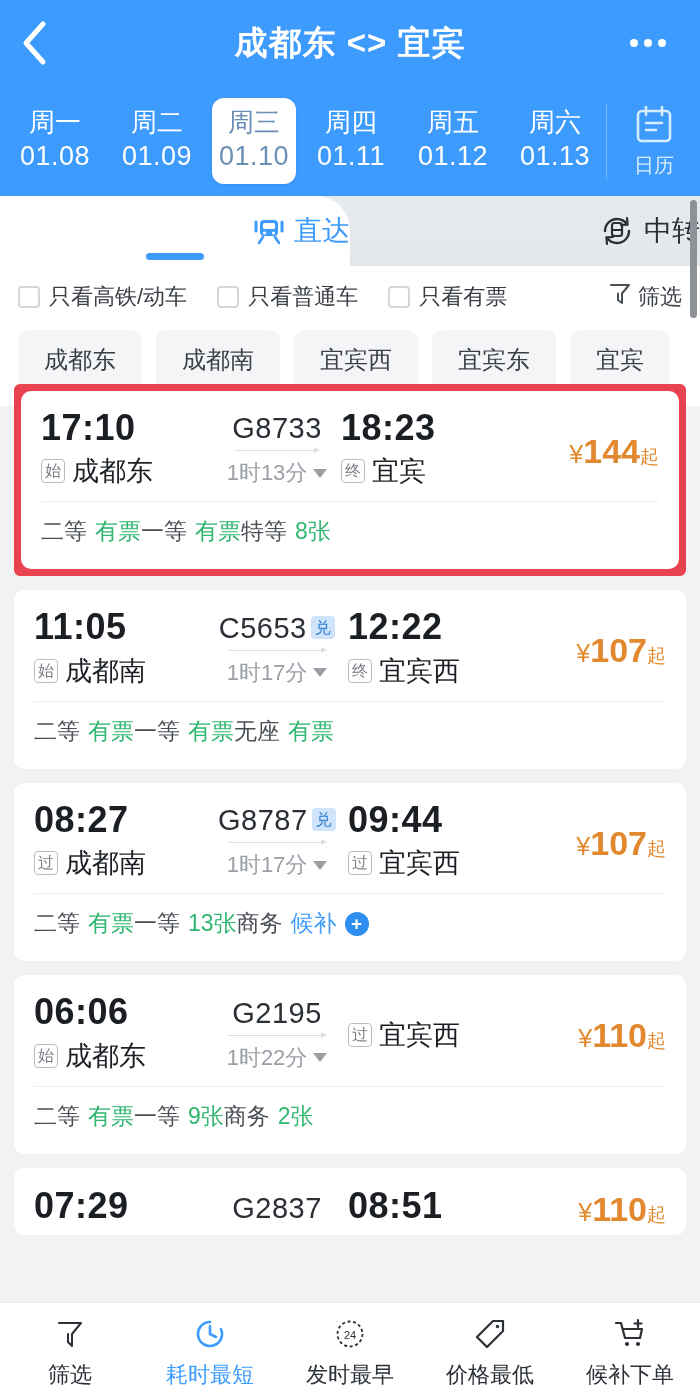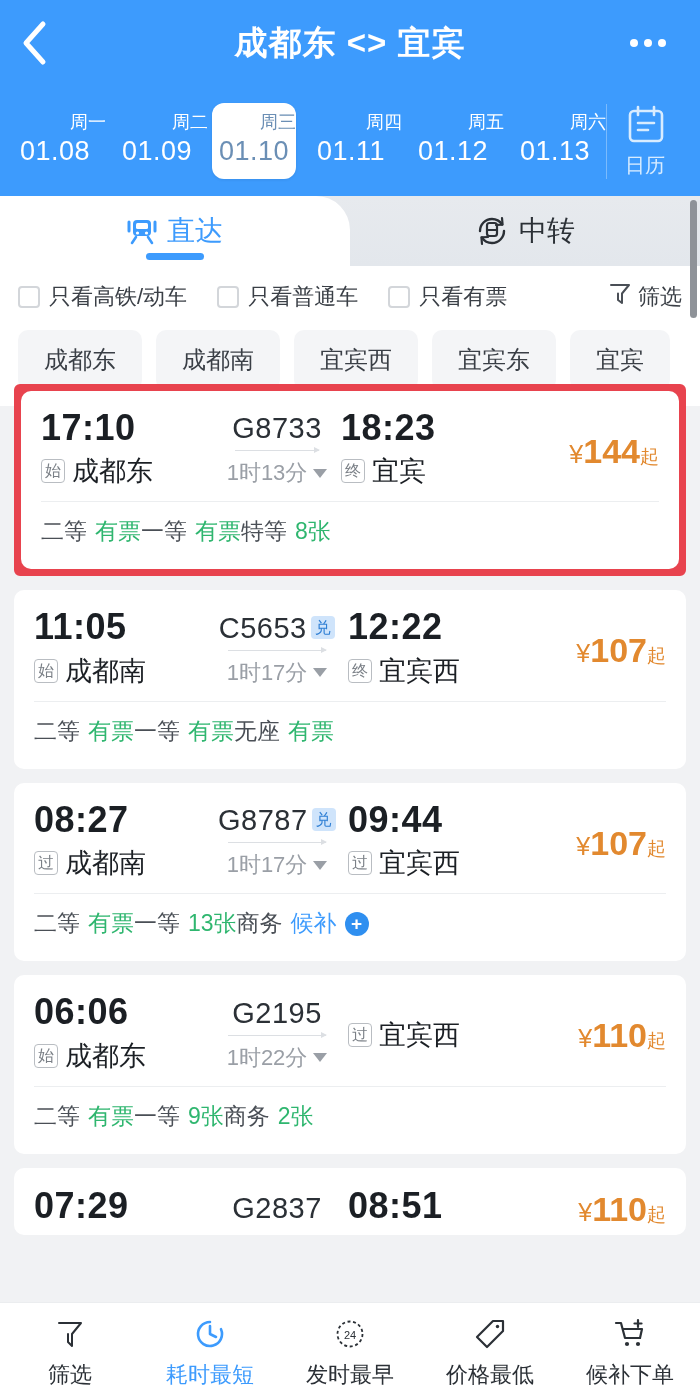--- a/index.html
+++ b/index.html
@@ -59,55 +59,55 @@
     padding:0 8px 0 4px;
   }
   .date-item {
     flex:1;
     text-align:center;
     color:#ffffff;
     padding:8px 0 10px;
     border-radius:12px;
     line-height:1.28;
   }
-  .date-item .dow { font-size:18px; display:block;text-align:right; }
+  .date-item .dow { font-size:26px; display:block; }
   .date-item .dnum { font-size:27px; display:block; letter-spacing:.5px; }
   .date-item.active {
     background:#ffffff;
     color:#6b8fb5;
     max-width:84px;
     margin:0 4px;
     box-shadow:0 1px 3px rgba(0,0,0,.08);
   }
   .cal-btn {
     width:86px;
-    text-align:left;
+    text-align:center;
     color:#d8ecff;
     border-left:1px solid rgba(255,255,255,.32);
-    padding-left:18px;
+    padding-left:9px;
   }
   .cal-btn .cal-label { font-size:20px; display:block; margin-top:2px; }
 
   
   .sheet {
     position:absolute;
     top:196px; left:0; right:0; bottom:98px;
     background:#f1f2f4;
   }
   .tabs {
     display:flex;
     height:70px;
     position:relative;
     background:linear-gradient(180deg,#e7eaee 0%,#e3e7ec 100%);
   }
   .tab {
     flex:1;
     display:flex;
     align-items:center;
-    justify-content:center;
+    justify-content:flex-end;
     gap:10px;
     position:relative;
     font-size:28px;
     color:#2b3036;
   }
   .tab.active {
     background:#ffffff;
     color:#3d9bfd;
     border-top-right-radius:34px;
   }

